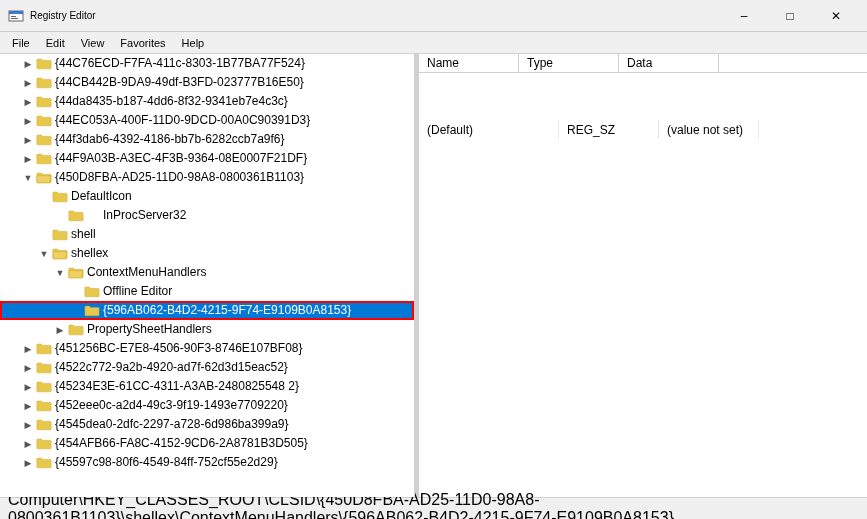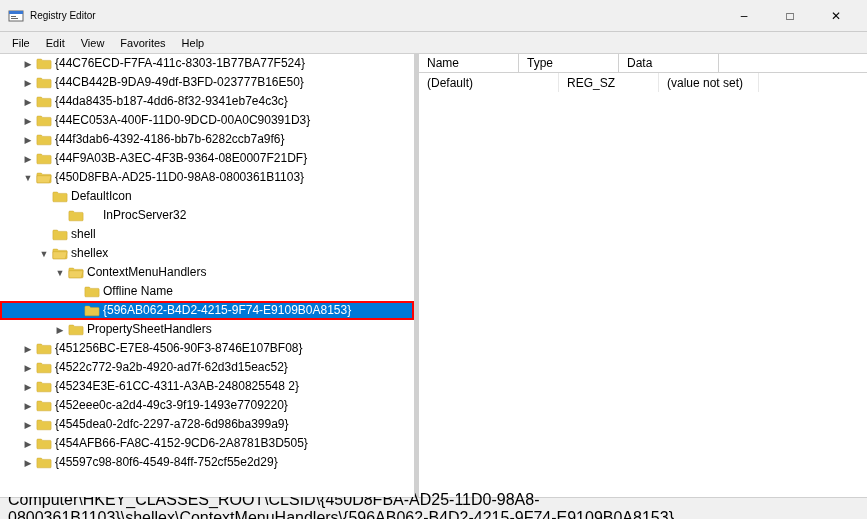--- a/index.html
+++ b/index.html
@@ -151,20 +151,21 @@
       font-weight: normal;
       color: #000;
       border-right: 1px solid #d0d0d0;
       min-width: 100px;
     }
 
     .value-row {
       display: flex;
       height: 19px;
       align-items: center;
+      margin-top: 47px;
     }
     .value-cell {
       padding: 0 8px;
       font-size: 12px;
       color: #000;
       border-right: 1px solid #e8e8e8;
       height: 100%;
       display: flex;
       align-items: center;
       min-width: 100px;
@@ -389,21 +390,21 @@
     </span>
   </div>
       <div class="tree-item">
     <span style="padding-left:68px; display:flex; align-items:center; width:100%;">
       <span class="expander"></span>
       <span style="margin-right:3px; display:flex; align-items:center;">
             <svg class="folder-svg" viewBox="0 0 18 14" fill="none" xmlns="http://www.w3.org/2000/svg">
       <path d="M1 3 Q1 2 2 2 L6 2 L7.5 3.5 L16 3.5 Q17 3.5 17 4.5 L17 12 Q17 13 16 13 L2 13 Q1 13 1 12Z" fill="#e8c84a" stroke="#c8a020" stroke-width="0.5"></path>
     </svg>
           </span>
-      <span class="item-label">Offline Name</span>
+      <span class="item-label">Offline Editor</span>
     </span>
   </div>
       <div class="tree-item selected highlighted" style="outline: red solid 2px; outline-offset: -2px;">
     <span style="padding-left:68px; display:flex; align-items:center; width:100%;">
       <span class="expander"></span>
       <span style="margin-right:3px; display:flex; align-items:center;">
             <svg class="folder-svg" viewBox="0 0 18 14" fill="none" xmlns="http://www.w3.org/2000/svg">
       <path d="M1 3 Q1 2 2 2 L6 2 L7.5 3.5 L16 3.5 Q17 3.5 17 4.5 L17 12 Q17 13 16 13 L2 13 Q1 13 1 12Z" fill="#e8c84a" stroke="#c8a020" stroke-width="0.5"></path>
     </svg>
           </span>

